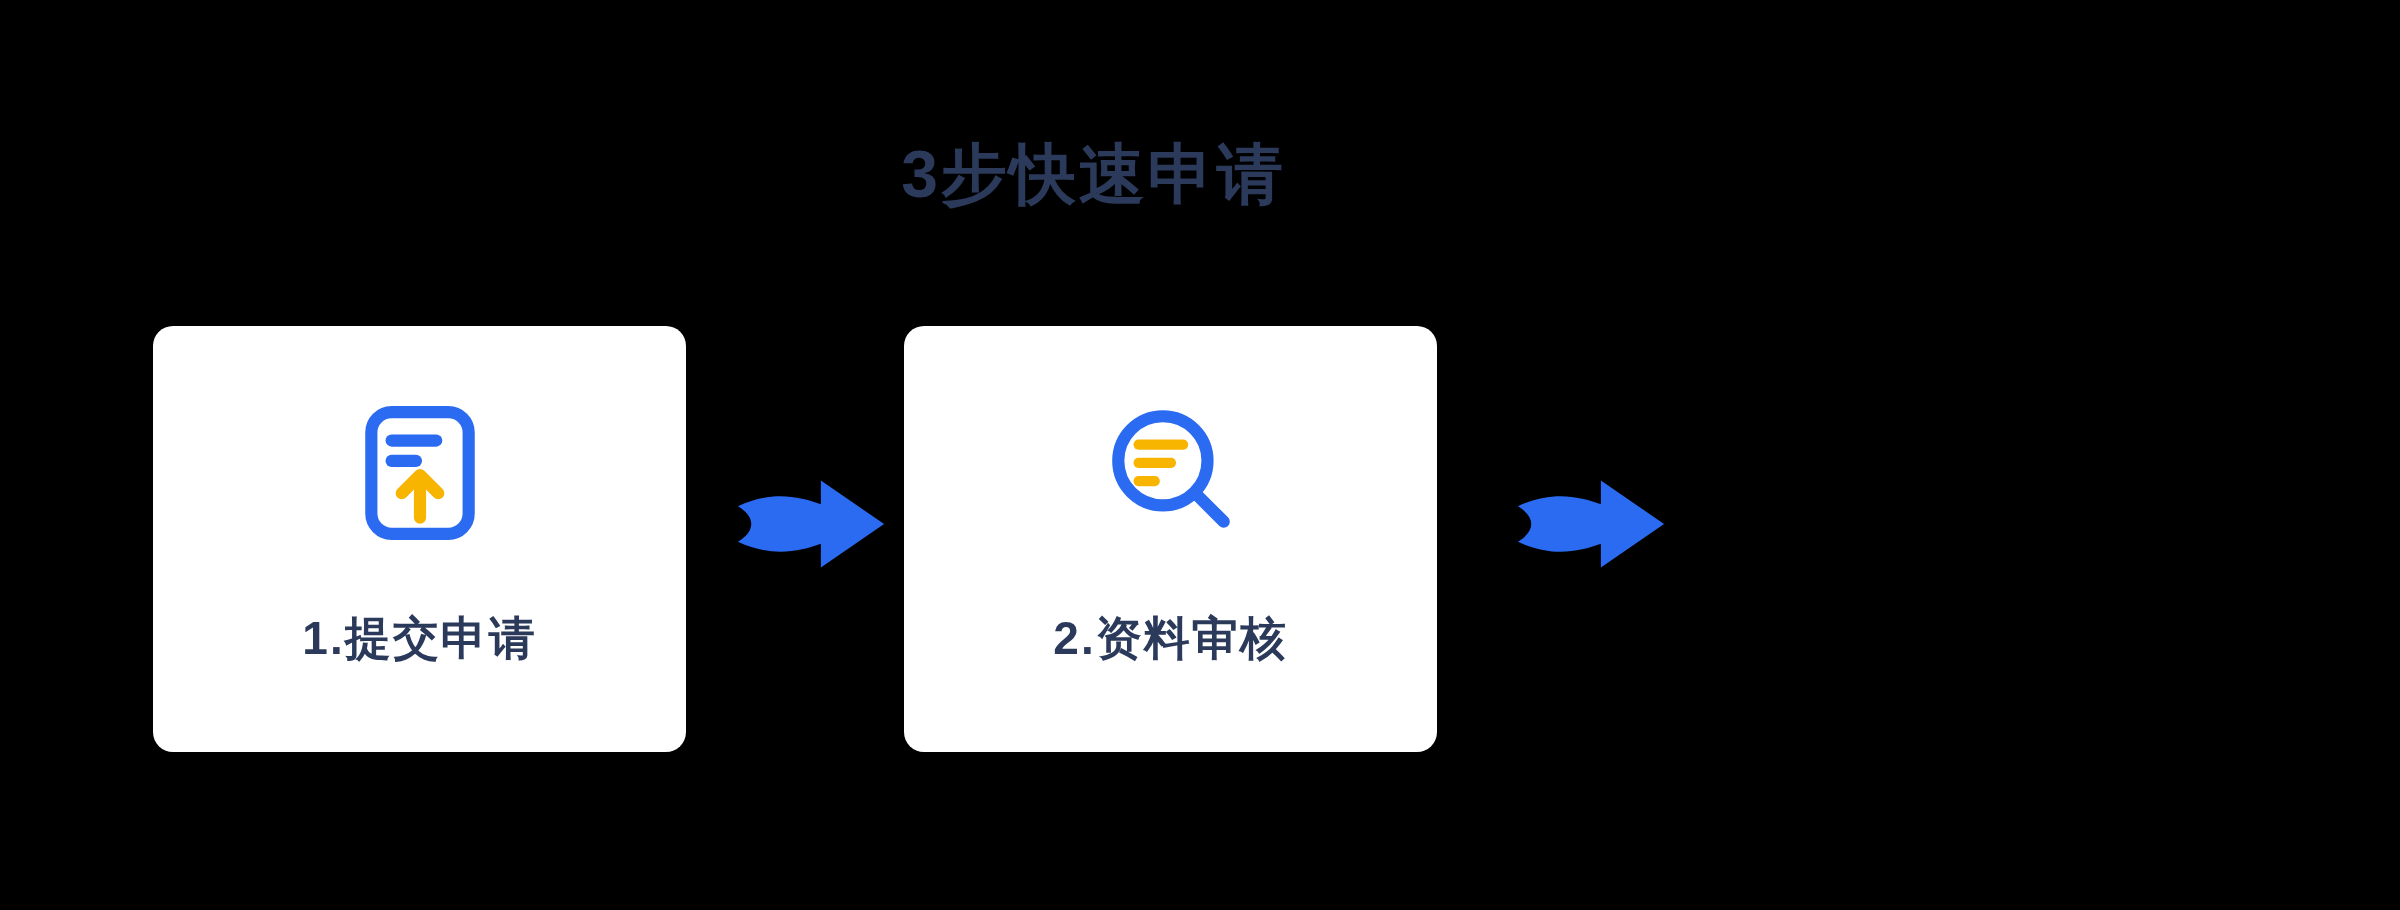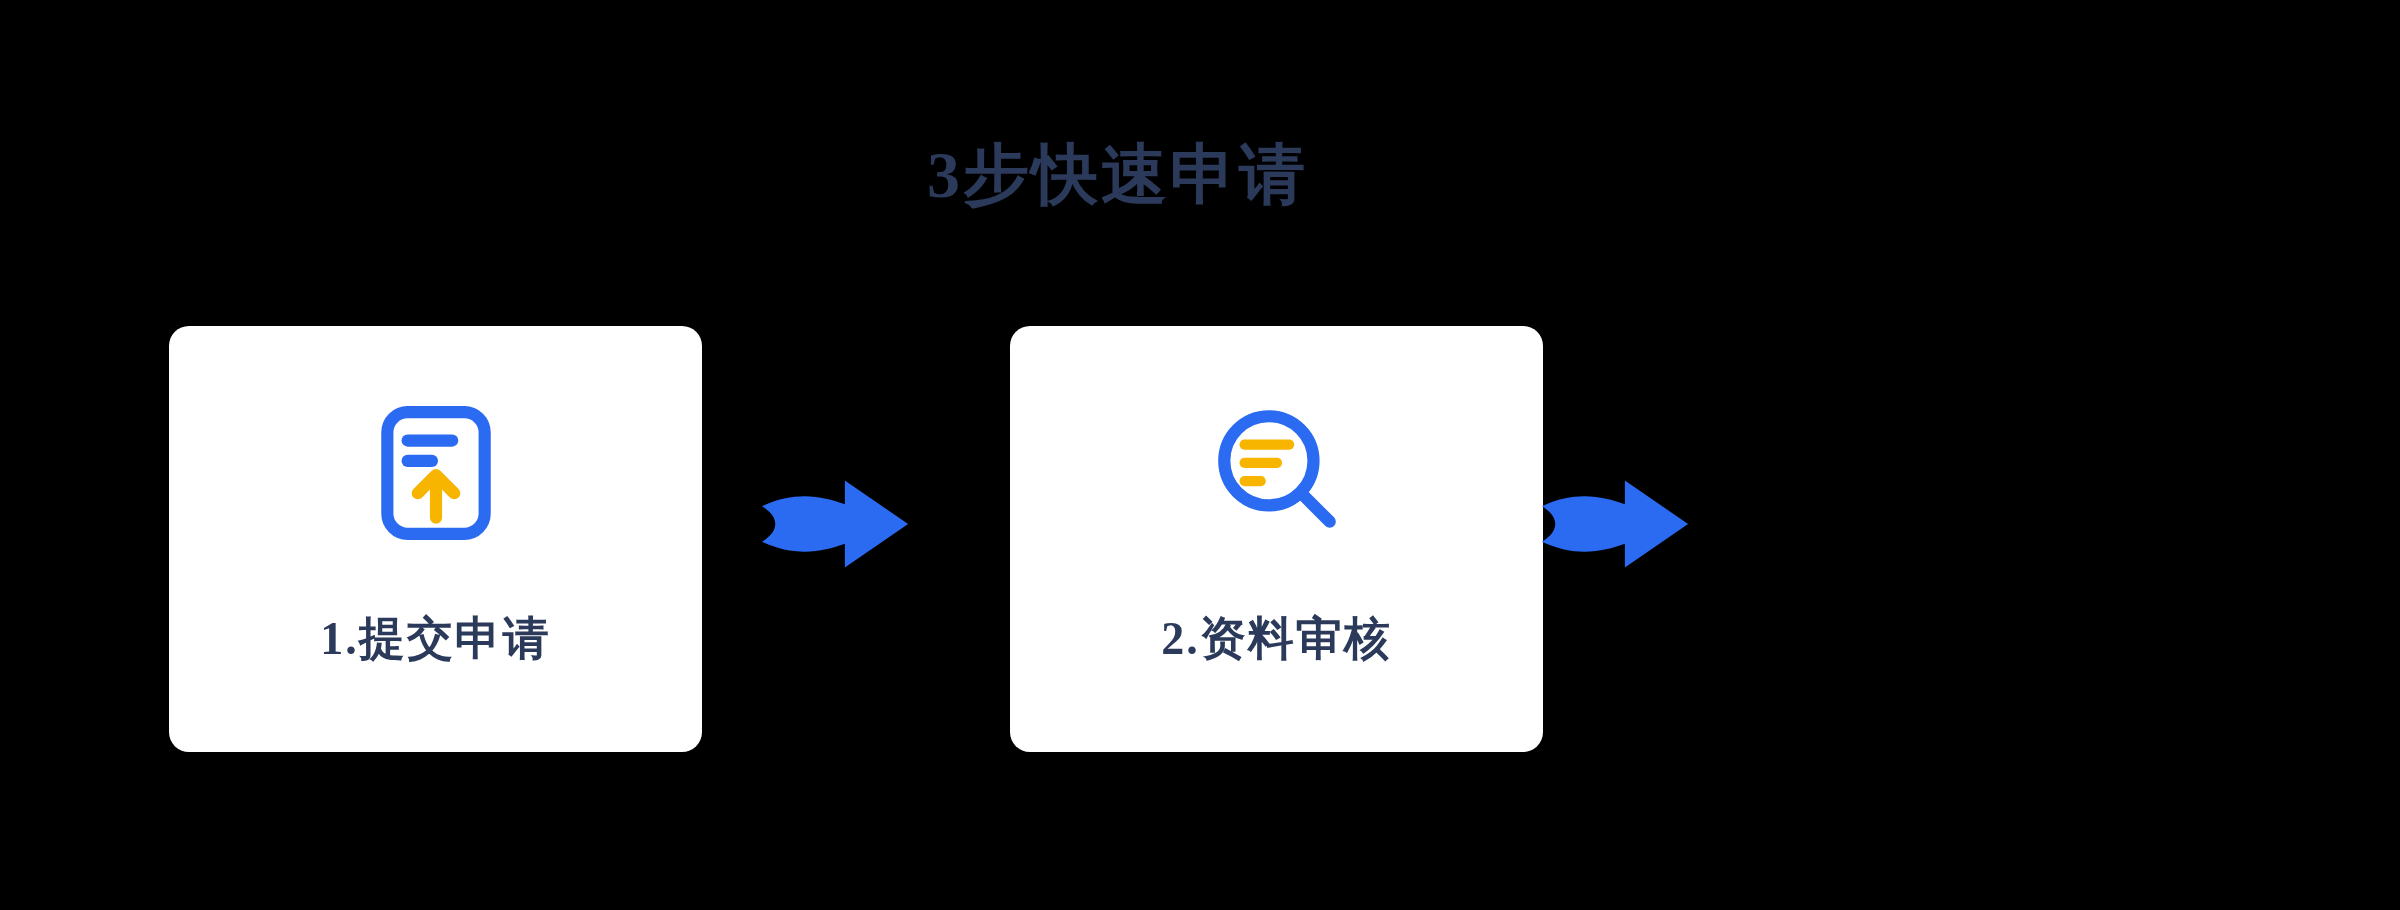--- a/index.html
+++ b/index.html
@@ -2,23 +2,22 @@
 <html style="--page-bg: #000000; --card-bg: #FFFFFF; --accent-blue: #2B6BF2; --accent-yellow: #F7B500; --text-dark: #2B3A5A;"><head>
 <meta charset="utf-8">
 <style>
   * { box-sizing: border-box; }
   html, body { margin: 0; padding: 0; background: #000; }
   .stage {
     position: relative;
     width: 2187px;
     height: 910px;
     background: var(--page-bg, #000);
-    font-family: Liberation Serif, serif;
+    font-family: Liberation Sans, sans-serif;
     overflow: hidden;
-    margin-left: 24px;
   }
   .title {
     position: absolute;
     top: 130px;
     left: 0;
     width: 100%;
     margin: 0;
     text-align: center;
     font-size: 66px;
     font-weight: 700;
@@ -29,22 +28,22 @@
     position: absolute;
     top: 326px;
     width: 533px;
     height: 426px;
     background: var(--card-bg, #fff);
     border-radius: 20px;
     display: flex;
     flex-direction: column;
     align-items: center;
   }
-  .card-1 { left: 145px; }
-  .card-2 { left: 986px; }
+  .card-1 { left: 153px; }
+  .card-2 { left: 904px; }
   .card-3 { left: 1719px; }
   .icon-wrap { margin-top: 74px; width: 146px; height: 146px; }
   .icon-wrap svg { width: 100%; height: 100%; display: block; }
   .step-label {
     margin-top: 62px;
     font-size: 46px;
     font-weight: 700;
     color: var(--text-dark, #2B3A5A);
     letter-spacing: 2px;
   }

